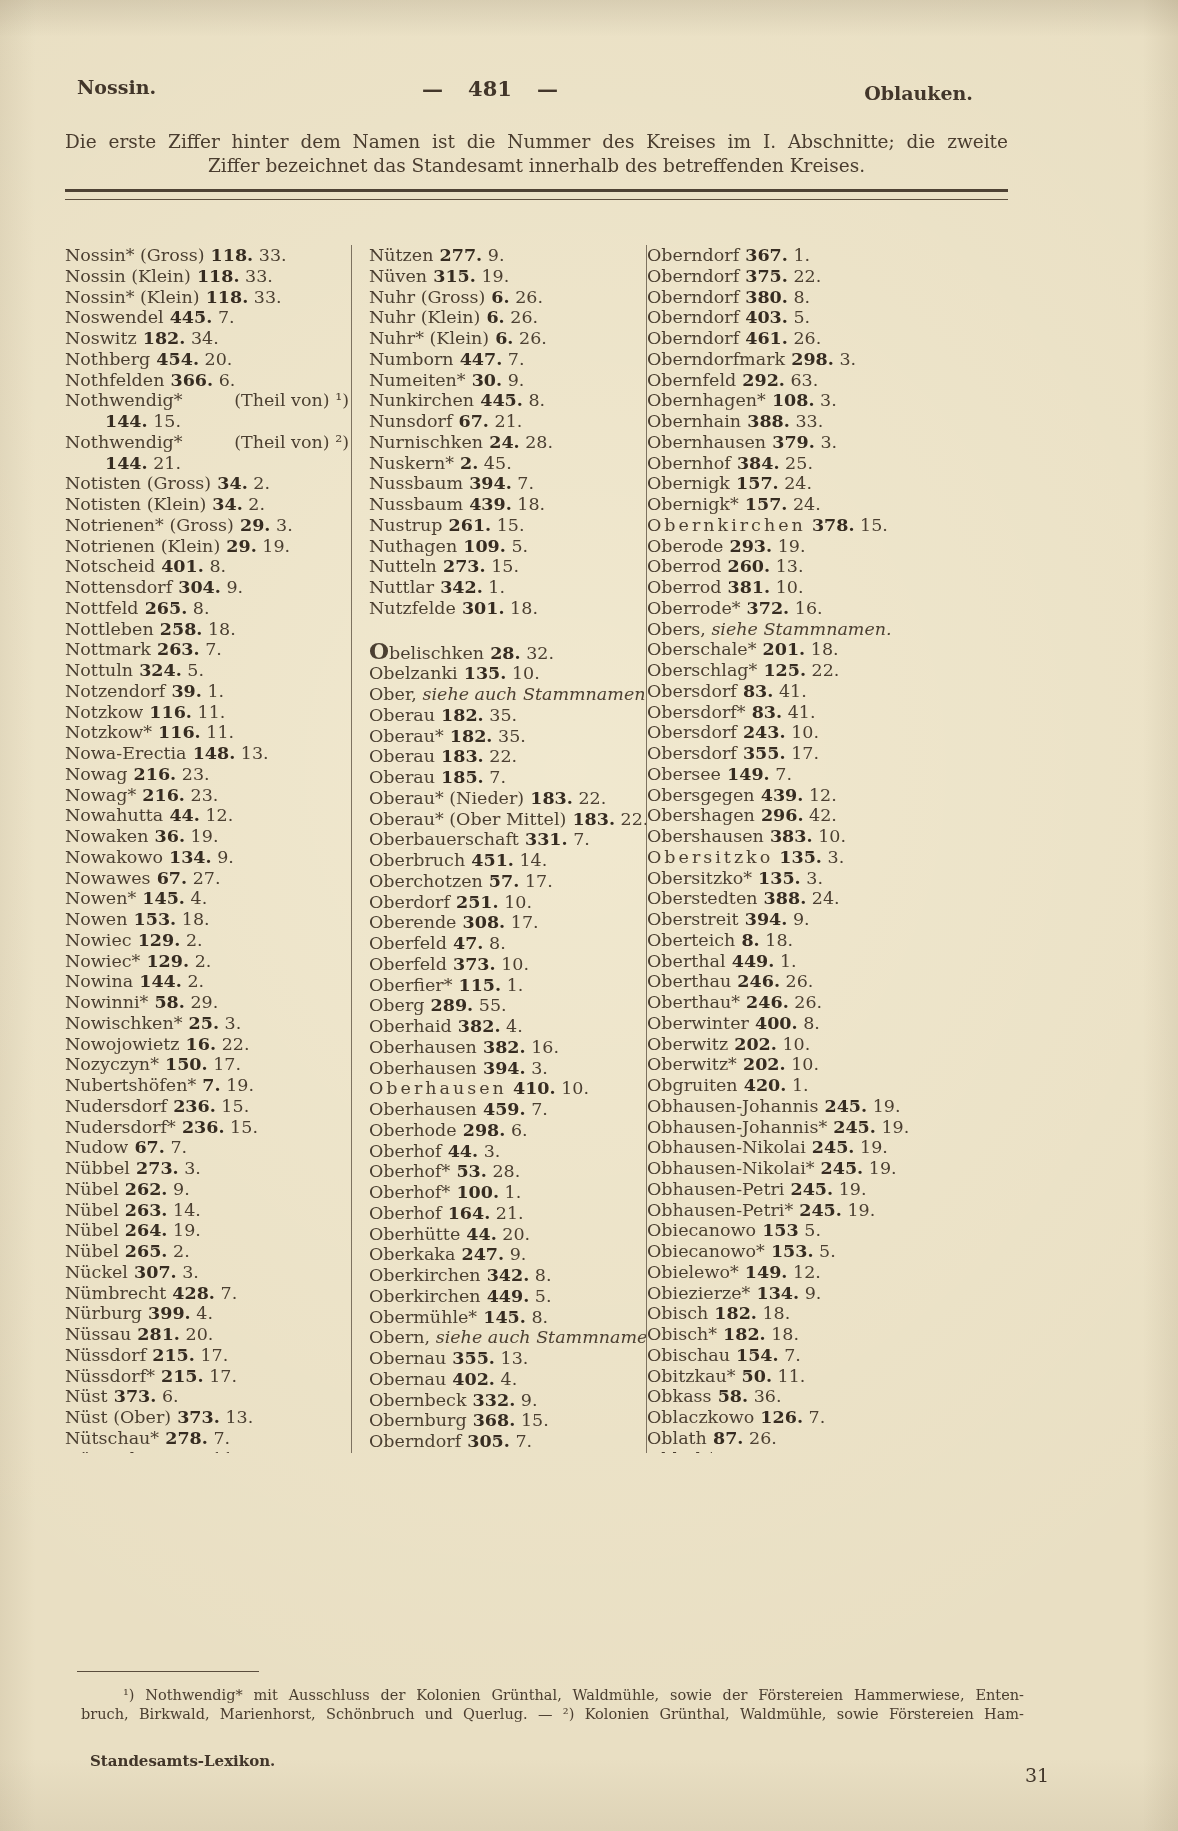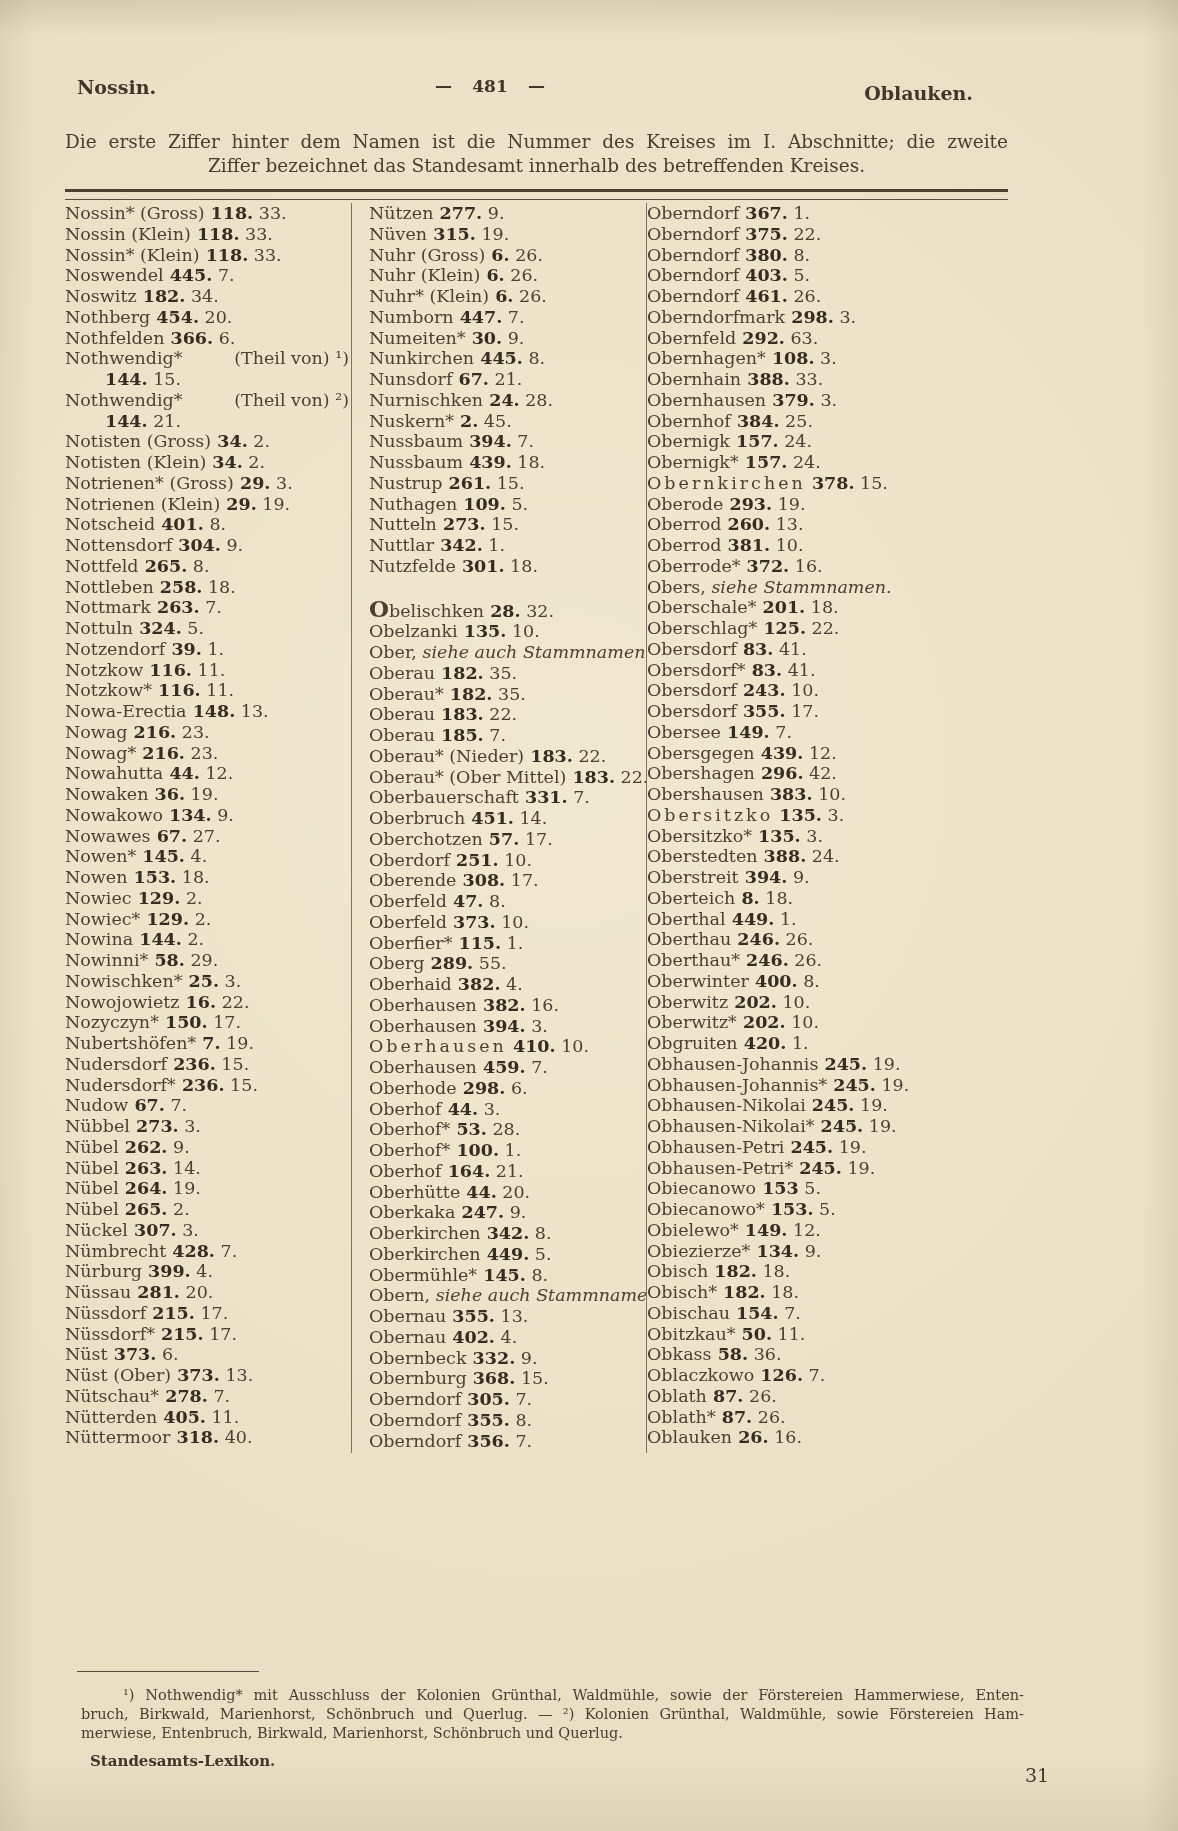--- a/index.html
+++ b/index.html
@@ -14,35 +14,35 @@
       linear-gradient(to right, rgba(120,100,70,0.10) 0%, rgba(120,100,70,0) 3%, rgba(120,100,70,0) 97%, rgba(120,100,70,0.12) 100%),
       linear-gradient(to bottom, rgba(90,75,50,0.14) 0%, rgba(90,75,50,0) 2%, rgba(90,75,50,0) 96%, rgba(120,100,70,0.10) 100%),
       #e9dfc3;
     overflow:hidden;
   }
   .content{position:absolute;left:65px;top:0;width:943px;height:100%;}
 
   
   .header{position:absolute;top:76px;left:0;width:100%;height:30px;font-weight:bold;font-size:19px;color:#42362a;}
   .h-left{position:absolute;left:12px;top:0;}
-  .h-center{position:absolute;left:310px;top:0;width:230px;text-align:center;word-spacing:0.85em;font-weight:bold;font-size:17px;}
+  .h-center{position:absolute;left:310px;top:0;width:230px;text-align:center;word-spacing:0.85em;font-weight:bold;font-size:21px;}
   .h-right{position:absolute;right:35px;top:6px;}
 
   
   .note{position:absolute;top:130px;left:0;width:100%;font-size:18.5px;line-height:24px;color:#4a3d2f;}
   .note-l1{text-align:justify;text-align-last:justify;}
   .note-l2{text-align:center;}
 
   
   .double-rule{position:absolute;top:189px;left:0;width:100%;height:7px;
     border-top:3px solid #4e4234;border-bottom:1px solid #5a4d3d;}
 
   
   .columns{position:absolute;top:203px;left:0;width:100%;height:1250px;display:flex;}
-  .col{box-sizing:border-box;overflow:hidden;}
+  .col{box-sizing:border-box;overflow:hidden;margin-top:42px;}
   .col:nth-child(1){width:286px;}
   .col:nth-child(2){width:295px;border-left:1px solid #7d7260;padding-left:17px;}
   .col:nth-child(3){width:362px;border-left:1px solid #7d7260;}
   .entry{font-size:17.5px;line-height:20.75px;white-space:nowrap;}
   .entry.gap{margin-top:22px;}
   .entry .k{font-weight:bold;color:#362c21;}
   .entry .s{color:#4b3f31;}
   .entry .name.sp{letter-spacing:3px;}
   .entry .xref{font-style:italic;}
   .entry .lead{font-weight:bold;font-size:23px;}
@@ -274,20 +274,19 @@
           <div class="entry"><span class="name">Oblath*</span><span class="k">&nbsp;87.</span><span class="s">&nbsp;26.</span></div>
           <div class="entry"><span class="name">Oblauken</span><span class="k">&nbsp;26.</span><span class="s">&nbsp;16.</span></div>
         </div>
       </div>
 
     <div class="footnote-rule"></div>
 
     <div class="footnote">
       <div class="fn-l1">¹) Nothwendig* mit Ausschluss der Kolonien Grünthal, Waldmühle, sowie der Förstereien Hammerwiese, Enten-</div>
       <div class="fn-l2">bruch, Birkwald, Marienhorst, Schönbruch und Querlug. — ²) Kolonien Grünthal, Waldmühle, sowie Förstereien Ham-</div>
-      <div class="fn-l3">merwiese, Entenbruch, Birkwald, Marienhorst, Schönbruch und Querlug.</div>
     </div>
 
     <div class="footer-title">Standesamts-Lexikon.</div>
     <div class="footer-page">31</div>
 
   </div>
 </div>
 
 </body></html>

